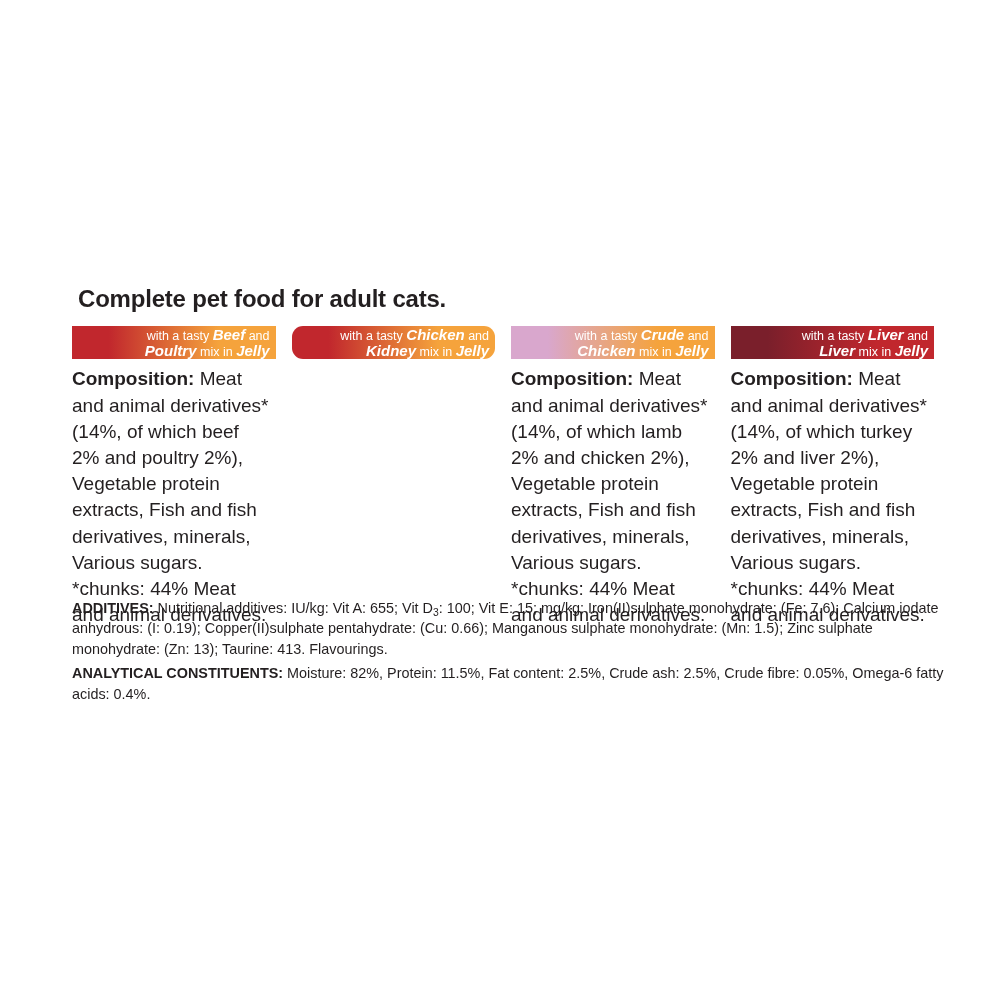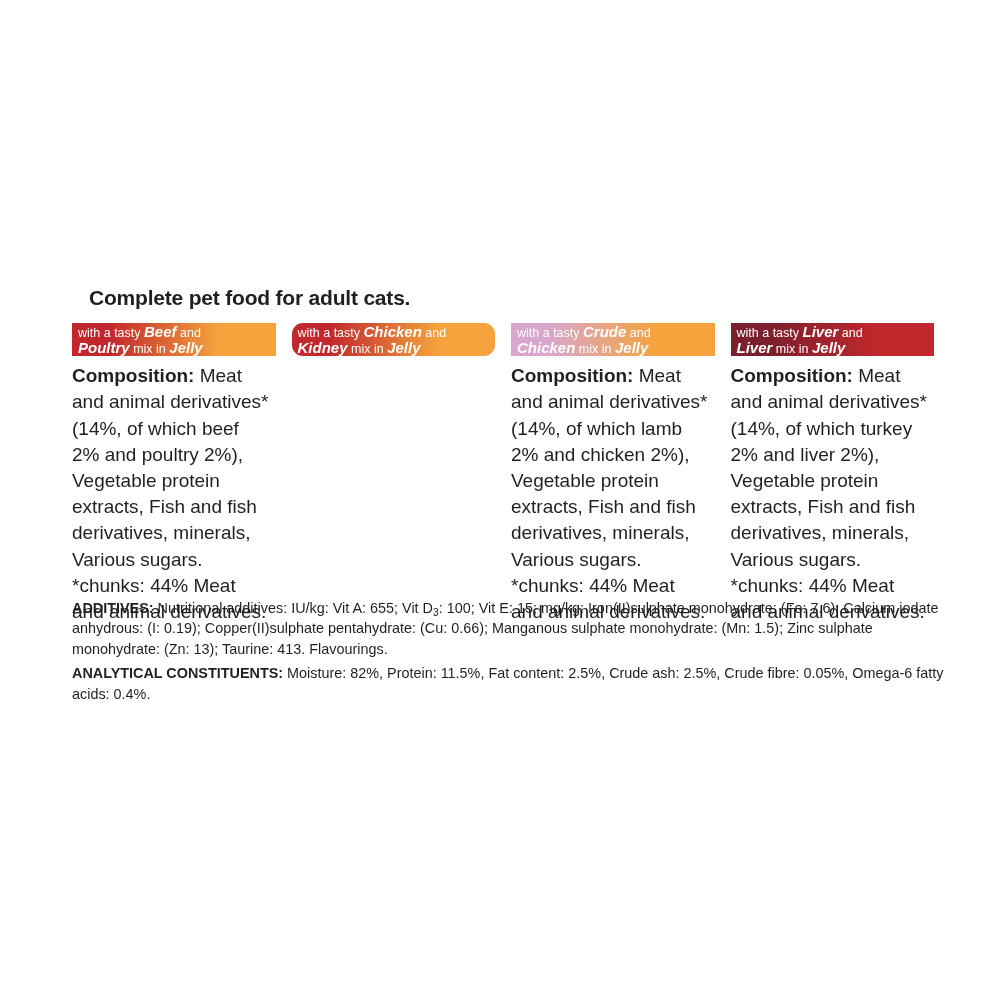--- a/index.html
+++ b/index.html
@@ -15,25 +15,25 @@
     position: relative;
     overflow: hidden;
   }
   .page {
     position: absolute;
     left: 72px;
     top: 286px;
     width: 862px;
   }
   .page-title {
-    font-size: 21px;
+    font-size: 24px;
     font-weight: bold;
     letter-spacing: -0.2px;
     color: #231f20;
-    margin: 0 0 14px 17px;
+    margin: 0 0 14px 6px;
     line-height: 1.1;
   }
   .variants {
     display: flex;
     gap: 16px;
     align-items: flex-start;
   }
   .variant {
     width: 206px;
   }
@@ -43,21 +43,21 @@
     align-items: center;
     padding: 0 6px;
     box-sizing: border-box;
     color: #ffffff;
     line-height: 1.02;
     overflow: hidden;
   }
   .banner-text {
     font-size: 12.5px;
     font-weight: normal;
-    text-align: left;
+    text-align: right;
     width: 100%;
     display: block;
   }
   .banner-text .small {
     font-size: 12.5px;
     font-weight: normal;
   }
   .banner-text .big {
     font-size: 15px;
     font-weight: bold;

